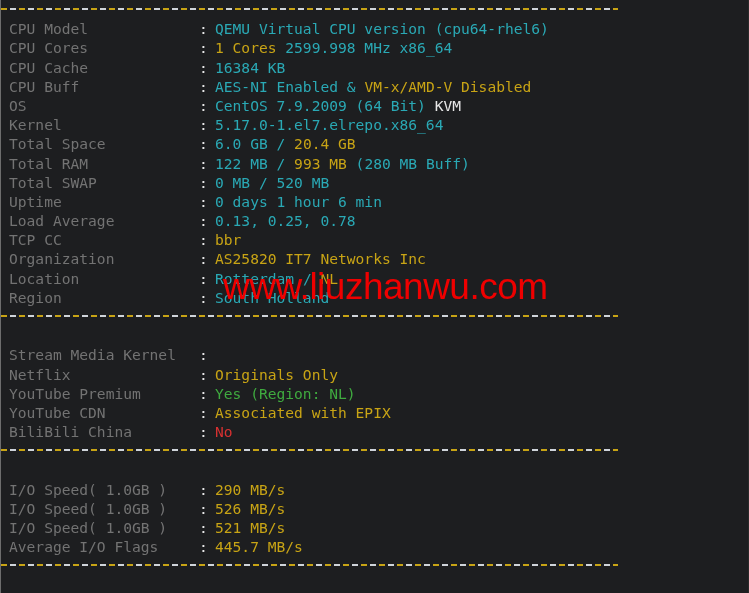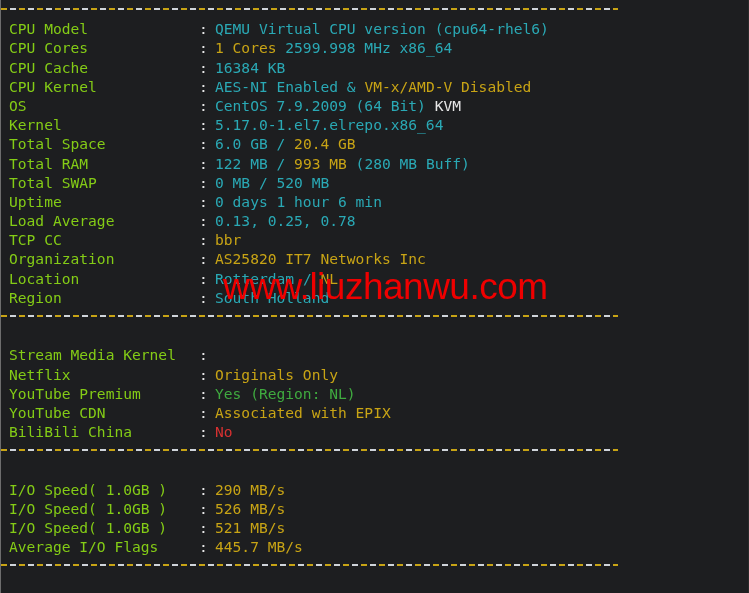--- a/index.html
+++ b/index.html
@@ -50,21 +50,21 @@
     width: 749px;
   }
   .blank { height: 19.2px; }
 
   
   .kv { display: flex; align-items: baseline; }
   .k {
     display: inline-block;
     width: 190px;
     flex: 0 0 190px;
-    color: #84cc16;
+    color: #737373;
     white-space: pre;
   }
   .colon {
     display: inline-block;
     width: 16px;
     flex: 0 0 16px;
     color: #e8e8e8;
   }
   .v { white-space: pre; }
 
@@ -114,21 +114,21 @@
 
 <div id="terminal">
   <div class="screen">
 
     <div class="rule dashline"></div>
 
     <div id="section-system">
         <div class="line kv"><span class="k">CPU Model</span><span class="colon">:</span><span class="v"><span class="c-cyan">QEMU Virtual CPU version (cpu64-rhel6)</span></span></div>
         <div class="line kv"><span class="k">CPU Cores</span><span class="colon">:</span><span class="v"><span class="c-yellow">1 Cores </span><span class="c-cyan">2599.998 MHz x86_64</span></span></div>
         <div class="line kv"><span class="k">CPU Cache</span><span class="colon">:</span><span class="v"><span class="c-cyan">16384 KB</span></span></div>
-        <div class="line kv"><span class="k">CPU Kernel</span><span class="colon">:</span><span class="v"><span class="c-cyan">AES-NI Enabled </span><span class="c-cyan">&amp; </span><span class="c-yellow">VM-x/AMD-V Disabled</span></span></div>
+        <div class="line kv"><span class="k">CPU Buff</span><span class="colon">:</span><span class="v"><span class="c-cyan">AES-NI Enabled </span><span class="c-cyan">&amp; </span><span class="c-yellow">VM-x/AMD-V Disabled</span></span></div>
         <div class="line kv"><span class="k">OS</span><span class="colon">:</span><span class="v"><span class="c-cyan">CentOS 7.9.2009 (64 Bit) </span><span class="c-white">KVM</span></span></div>
         <div class="line kv"><span class="k">Kernel</span><span class="colon">:</span><span class="v"><span class="c-cyan">5.17.0-1.el7.elrepo.x86_64</span></span></div>
         <div class="line kv"><span class="k">Total Space</span><span class="colon">:</span><span class="v"><span class="c-cyan">6.0 GB </span><span class="c-cyan">/ </span><span class="c-yellow">20.4 GB</span></span></div>
         <div class="line kv"><span class="k">Total RAM</span><span class="colon">:</span><span class="v"><span class="c-cyan">122 MB </span><span class="c-cyan">/ </span><span class="c-yellow">993 MB </span><span class="c-cyan">(280 MB Buff)</span></span></div>
         <div class="line kv"><span class="k">Total SWAP</span><span class="colon">:</span><span class="v"><span class="c-cyan">0 MB / 520 MB</span></span></div>
         <div class="line kv"><span class="k">Uptime</span><span class="colon">:</span><span class="v"><span class="c-cyan">0 days 1 hour 6 min</span></span></div>
         <div class="line kv"><span class="k">Load Average</span><span class="colon">:</span><span class="v"><span class="c-cyan">0.13, 0.25, 0.78</span></span></div>
         <div class="line kv"><span class="k">TCP CC</span><span class="colon">:</span><span class="v"><span class="c-yellow">bbr</span></span></div>
         <div class="line kv"><span class="k">Organization</span><span class="colon">:</span><span class="v"><span class="c-yellow">AS25820 IT7 Networks Inc</span></span></div>
         <div class="line kv"><span class="k">Location</span><span class="colon">:</span><span class="v"><span class="c-cyan">Rotterdam </span><span class="c-cyan">/ </span><span class="c-yellow">NL</span></span></div>

